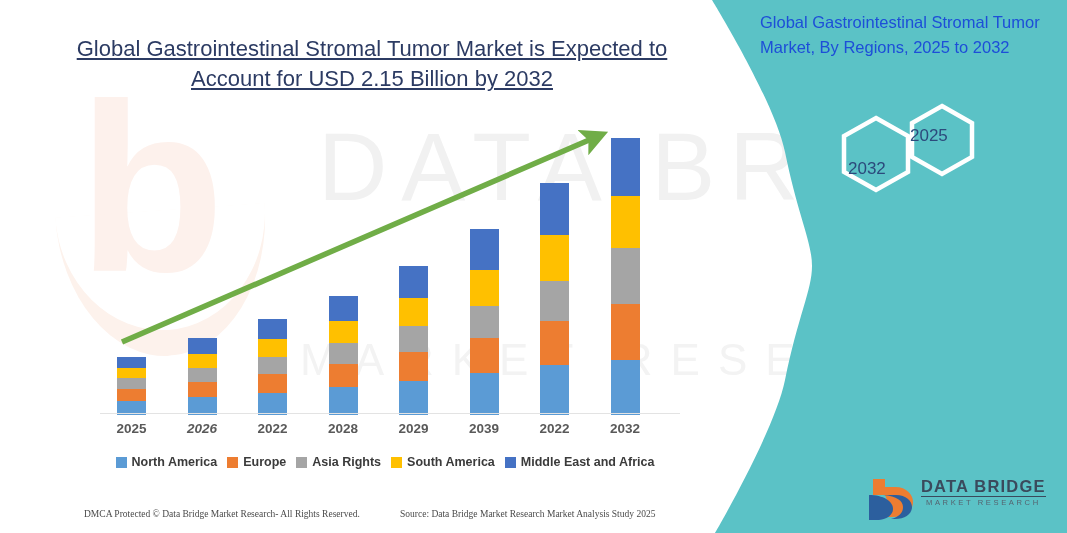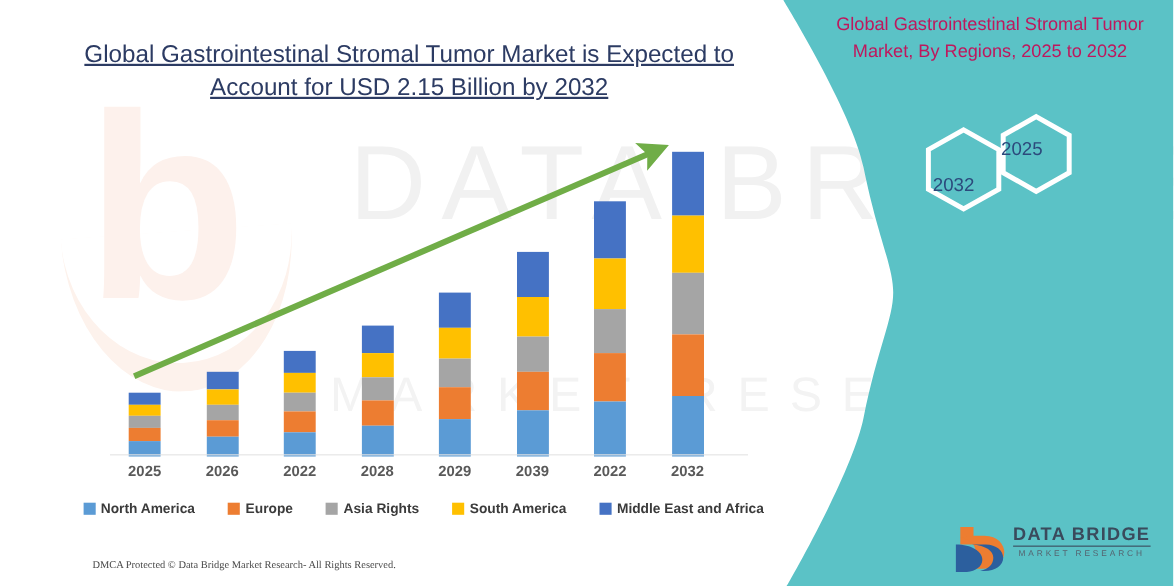--- a/index.html
+++ b/index.html
@@ -35,21 +35,21 @@
   }
 
   
   .teal-panel{
     position:absolute;top:0;left:690px;width:377px;height:533px;
     background:#5bc2c6;
     clip-path:path("M 22 0 L 377 0 L 377 533 L 25 533 C 25 533 85 430 95 380 C 108 316 122 290 122 266 C 122 242 108 216 95 152 C 85 102 22 0 22 0 Z");
   }
   .panel-title{
     position:absolute;left:760px;top:10px;width:280px;
-    color:#be185d;font-size:16.5px;line-height:25px;text-align:center;
+    color:#1d4ed8;font-size:16.5px;line-height:25px;text-align:left;
   }
   .hexwrap{position:absolute;left:820px;top:100px;width:200px;height:120px;}
   .hex-label{
     position:absolute;color:#2c4a7c;font-size:17px;font-weight:400;
   }
   .hx2032{left:28px;top:59px;}
   .hx2025{left:90px;top:26px;}
   .dbmr{
     position:absolute;left:800px;top:242px;width:262px;text-align:center;
     color:#2f6e8f;font-size:17.5px;line-height:28px;letter-spacing:.3px;
@@ -75,21 +75,21 @@
     position:absolute;width:60px;text-align:center;color:#595959;
     font-size:13.5px;font-weight:700;
   }
 
   
   .arrow-svg{position:absolute;left:100px;top:110px;width:580px;height:305px;}
 
   
   .legend{
     position:absolute;left:95px;top:455px;width:580px;
-    display:flex;justify-content:center;align-items:center;gap:30px;
+    display:flex;justify-content:center;align-items:center;gap:10px;
   }
   .lg-item{display:flex;align-items:center;gap:5px;}
   .lg-sw{width:11px;height:11px;display:inline-block;}
   .lg-txt{color:#3b3b3b;font-size:12.5px;font-weight:700;white-space:nowrap;}
 
   
   .footer{position:absolute;left:0;top:506px;width:700px;height:22px;}
   .ft{position:absolute;color:#4a4a4a;font-family:Liberation Serif, serif;font-size:9.5px;}
   .ft-left{left:84px;top:3px;}
   .ft-right{left:400px;top:3px;}
@@ -172,21 +172,21 @@
     <defs>
       <marker id="ah" markerWidth="5" markerHeight="5" refX="2.6" refY="2.5" orient="auto">
         <path d="M0,0 L5,2.5 L0,5 L1.1,2.5 Z" fill="#70AD47"></path>
       </marker>
     </defs>
     <line x1="22" y1="232" x2="496" y2="27" stroke="#70AD47" stroke-width="5.5" marker-end="url(#ah)"></line>
   </svg>
 
   <div class="xlabels" id="xlabels">
       <div class="xlab" style="left: 1.5px;">2025</div>
-      <div class="xlab" style="left: 72px;">2026</div>
+      <div class="xlab" style="left: 72px; font-style: italic;">2026</div>
       <div class="xlab" style="left: 142.5px;">2022</div>
       <div class="xlab" style="left: 213px;">2028</div>
       <div class="xlab" style="left: 283.5px;">2029</div>
       <div class="xlab" style="left: 354px;">2039</div>
       <div class="xlab" style="left: 424.5px;">2022</div>
       <div class="xlab" style="left: 495px;">2032</div>
     </div>
 
   <div class="legend" id="legend">
       <div class="lg-item">
@@ -206,20 +206,21 @@
         <span class="lg-txt">South America</span>
       </div>
       <div class="lg-item">
         <span class="lg-sw" style="background: rgb(69, 114, 196);"></span>
         <span class="lg-txt">Middle East and Africa</span>
       </div>
     </div>
 
   <div class="footer">
     <div class="ft ft-left">DMCA Protected © Data Bridge Market Research- All Rights Reserved.</div>
+    <div class="ft ft-right">Source: Data Bridge Market Research  Market Analysis Study 2025</div>
   </div>
 
   <div class="teal-panel"></div>
 
   <div class="panel-title">Global Gastrointestinal Stromal Tumor Market, By Regions, 2025 to 2032</div>
 
   <div class="hexwrap">
     <svg width="200" height="120" viewBox="0 0 200 120">
       <polygon points="56,18 88,36 88,72 56,90 24,72 24,36" fill="none" stroke="#ffffff" stroke-width="4.5"></polygon>
       <polygon points="122,6 152,23 152,57 122,74 92,57 92,23" fill="none" stroke="#ffffff" stroke-width="4.5"></polygon>

